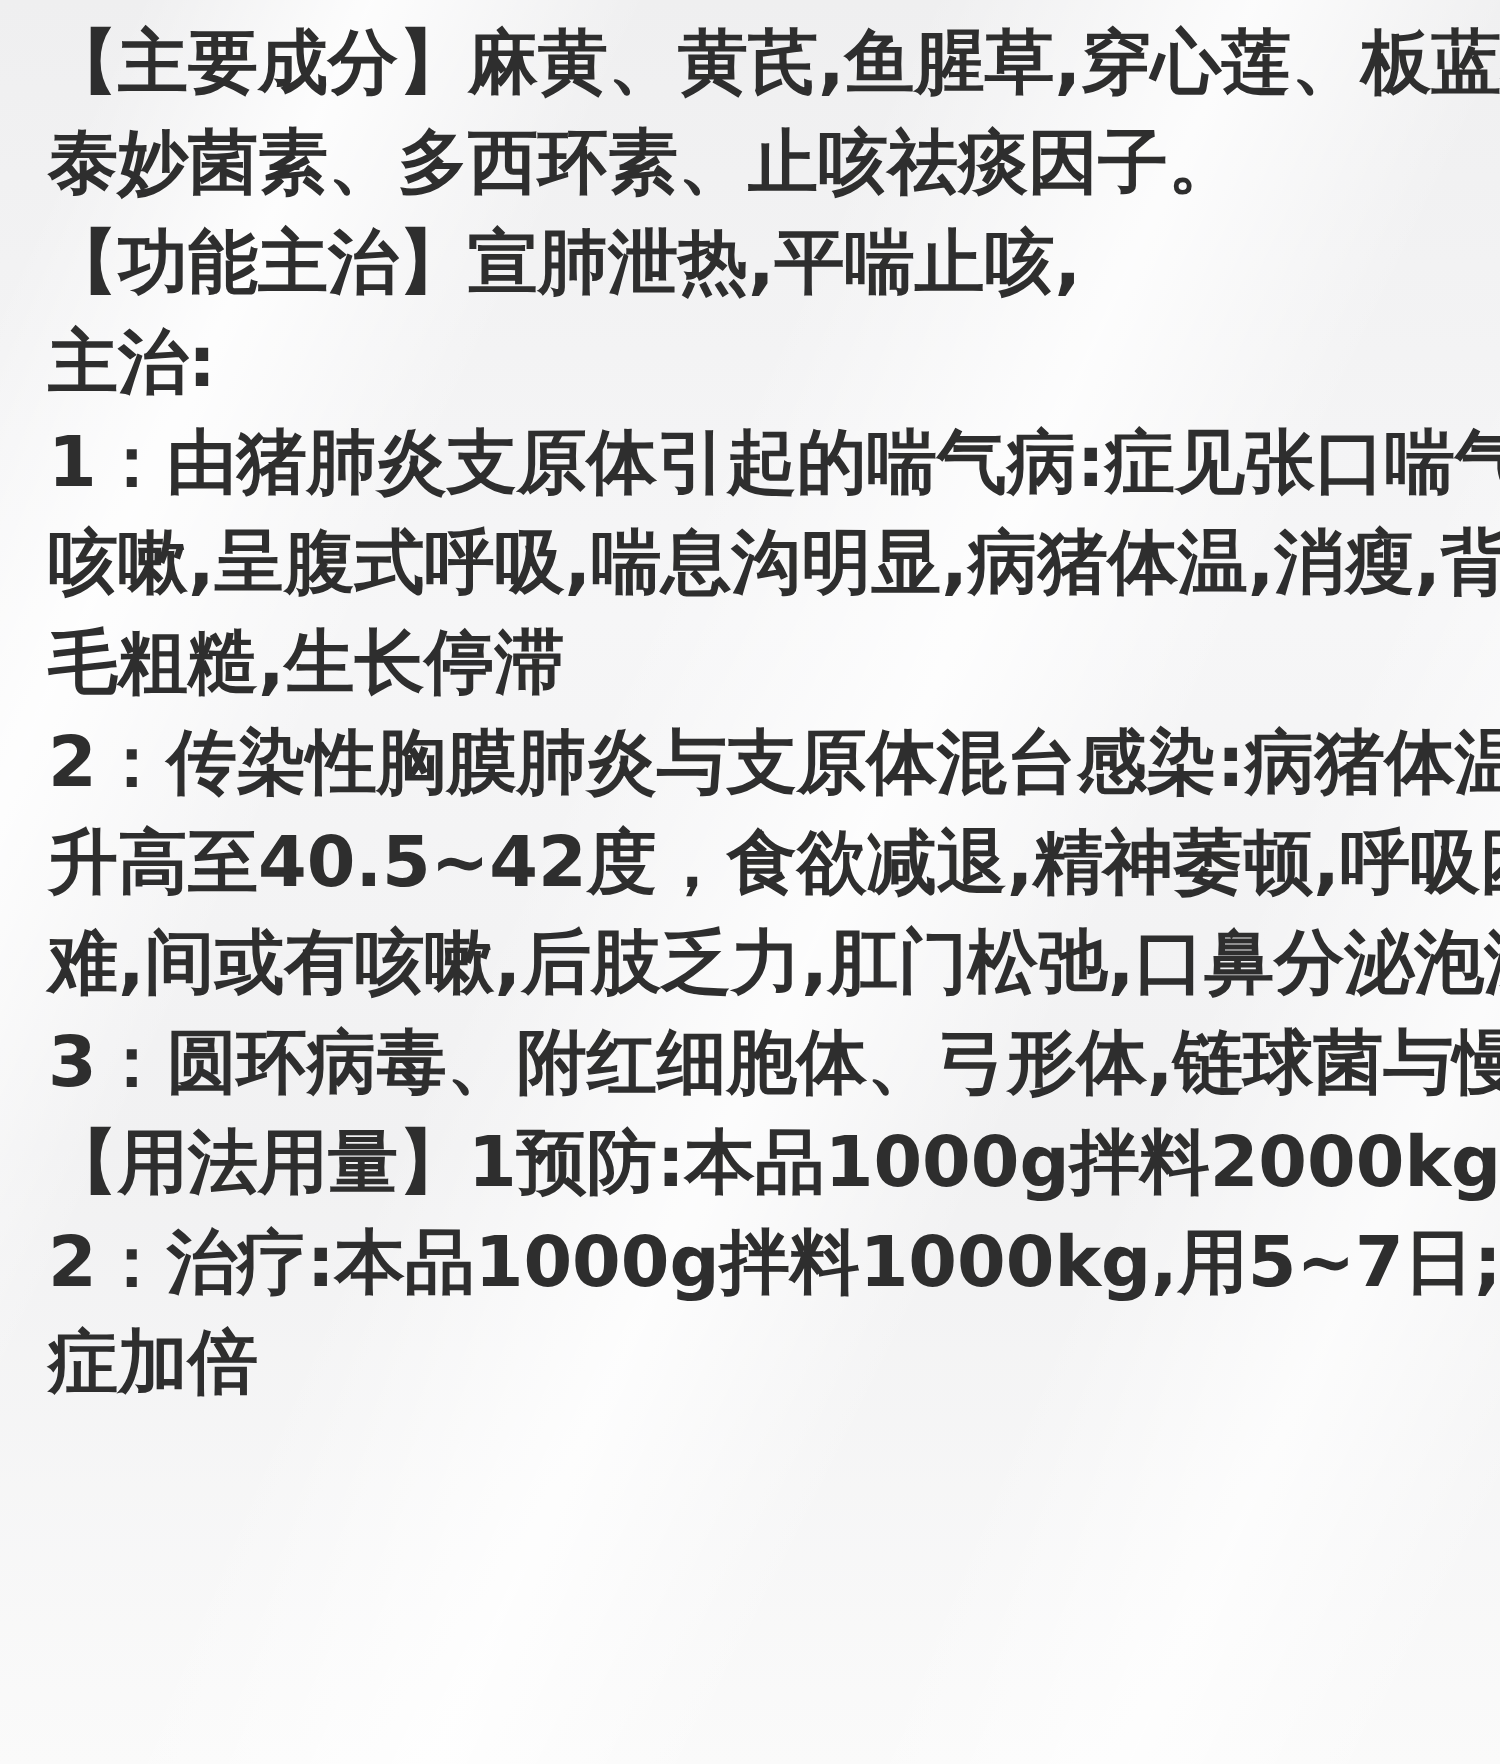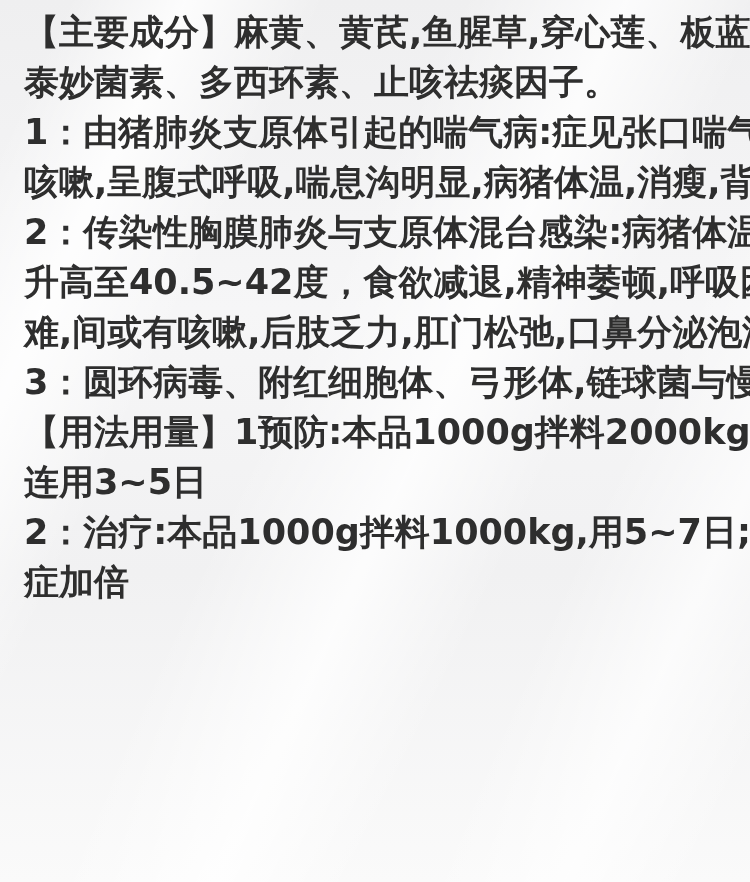--- a/index.html
+++ b/index.html
@@ -31,23 +31,25 @@
     white-space: nowrap;
     letter-spacing: 0;
   }
 </style>
 </head>
 <body>
 
 <div class="label-page">
   <div class="text-line">【主要成分】麻黄、黄芪,鱼腥草,穿心莲、板蓝根,</div>
   <div class="text-line">泰妙菌素、多西环素、止咳祛痰因子。</div>
+  <div class="text-line">【功能主治】宣肺泄热,平喘止咳,</div>
+  <div class="text-line">主治:</div>
   <div class="text-line">1：由猪肺炎支原体引起的喘气病:症见张口喘气,</div>
   <div class="text-line">咳嗽,呈腹式呼吸,喘息沟明显,病猪体温,消瘦,背</div>
+  <div class="text-line">毛粗糙,生长停滞</div>
   <div class="text-line">2：传染性胸膜肺炎与支原体混台感染:病猪体温</div>
   <div class="text-line">升高至40.5~42度，食欲减退,精神萎顿,呼吸困</div>
   <div class="text-line">难,间或有咳嗽,后肢乏力,肛门松弛,口鼻分泌泡沫</div>
   <div class="text-line">3：圆环病毒、附红细胞体、弓形体,链球菌与慢</div>
   <div class="text-line">【用法用量】1预防:本品1000g拌料2000kg；</div>
-  <div class="text-line">连用3~5日</div>
   <div class="text-line">2：治疗:本品1000g拌料1000kg,用5~7日;重</div>
   <div class="text-line">症加倍</div>
 </div>
 
 </body></html>

